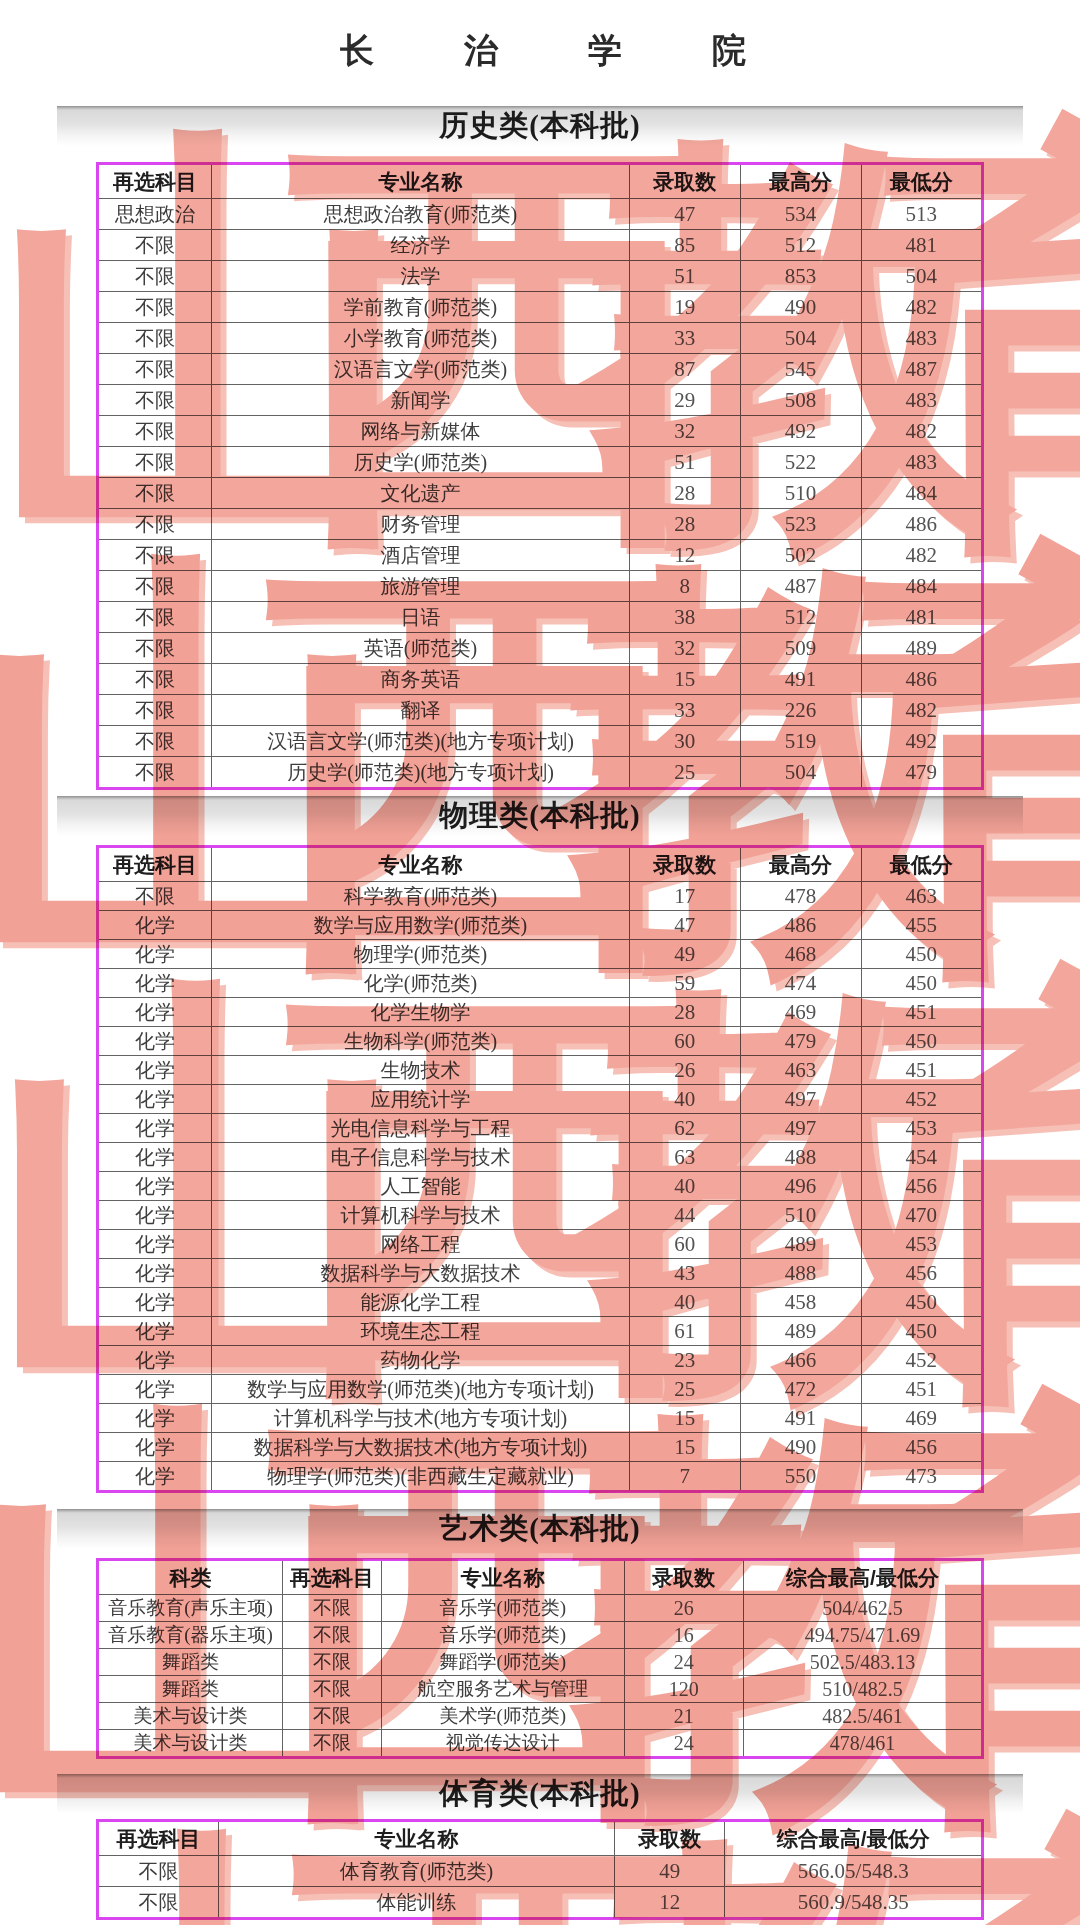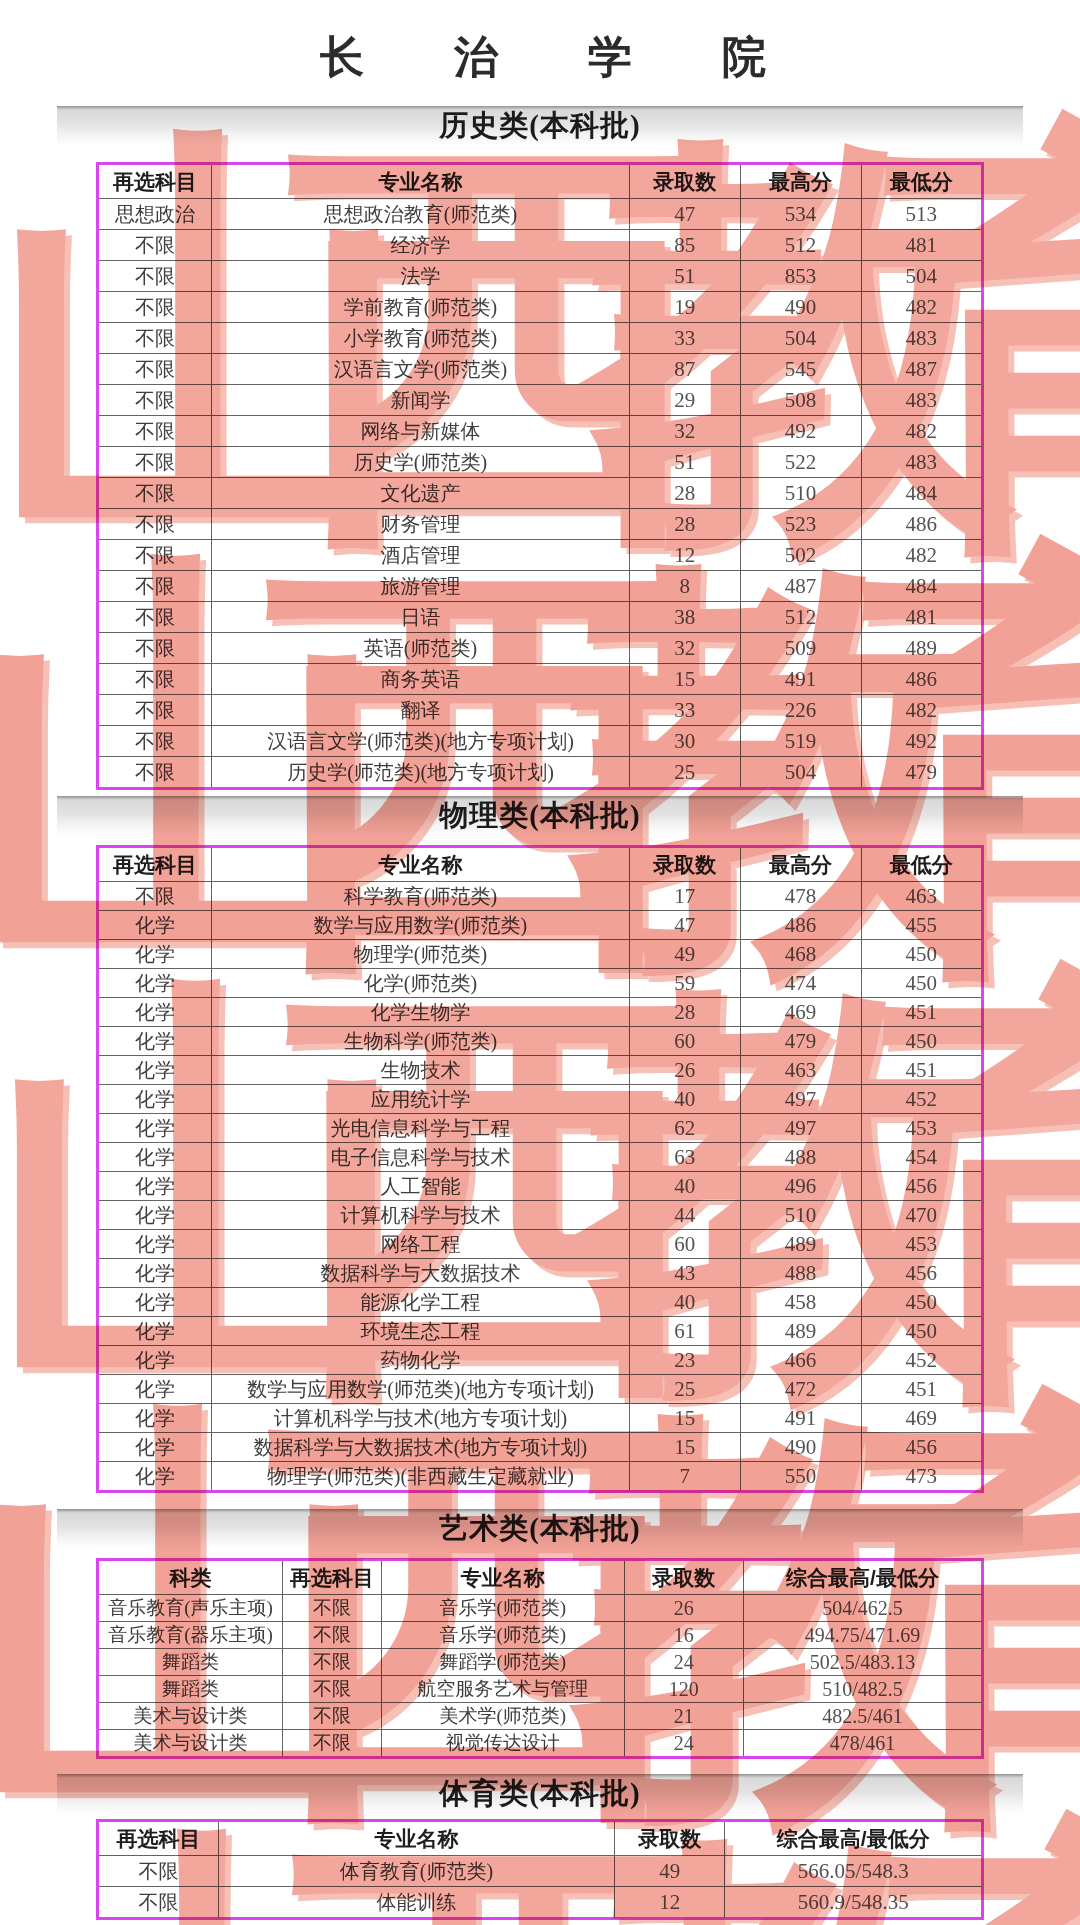--- a/index.html
+++ b/index.html
@@ -40,21 +40,21 @@
   .wm-b4 { top: 1405px; left: -30px; color:#f2a196; }
   .wm-b5 { top: 1830px; left: -6px; }
   
   .content { position: relative; z-index: 1; }
   .title {
     margin: 0;
     padding: 28px 0 0 96px;
     height: 56px;
     text-align: center;
     font-family: "Liberation Serif", serif;
-    font-size: 44px;
+    font-size: 34px;
     font-weight: bold;
     color: #2b2b2b;
     letter-spacing: 90px;
     white-space: nowrap;
   }
   .section-bar {
     width: 966px;
     height: 40px;
     margin: 0 auto;
     display: flex;

